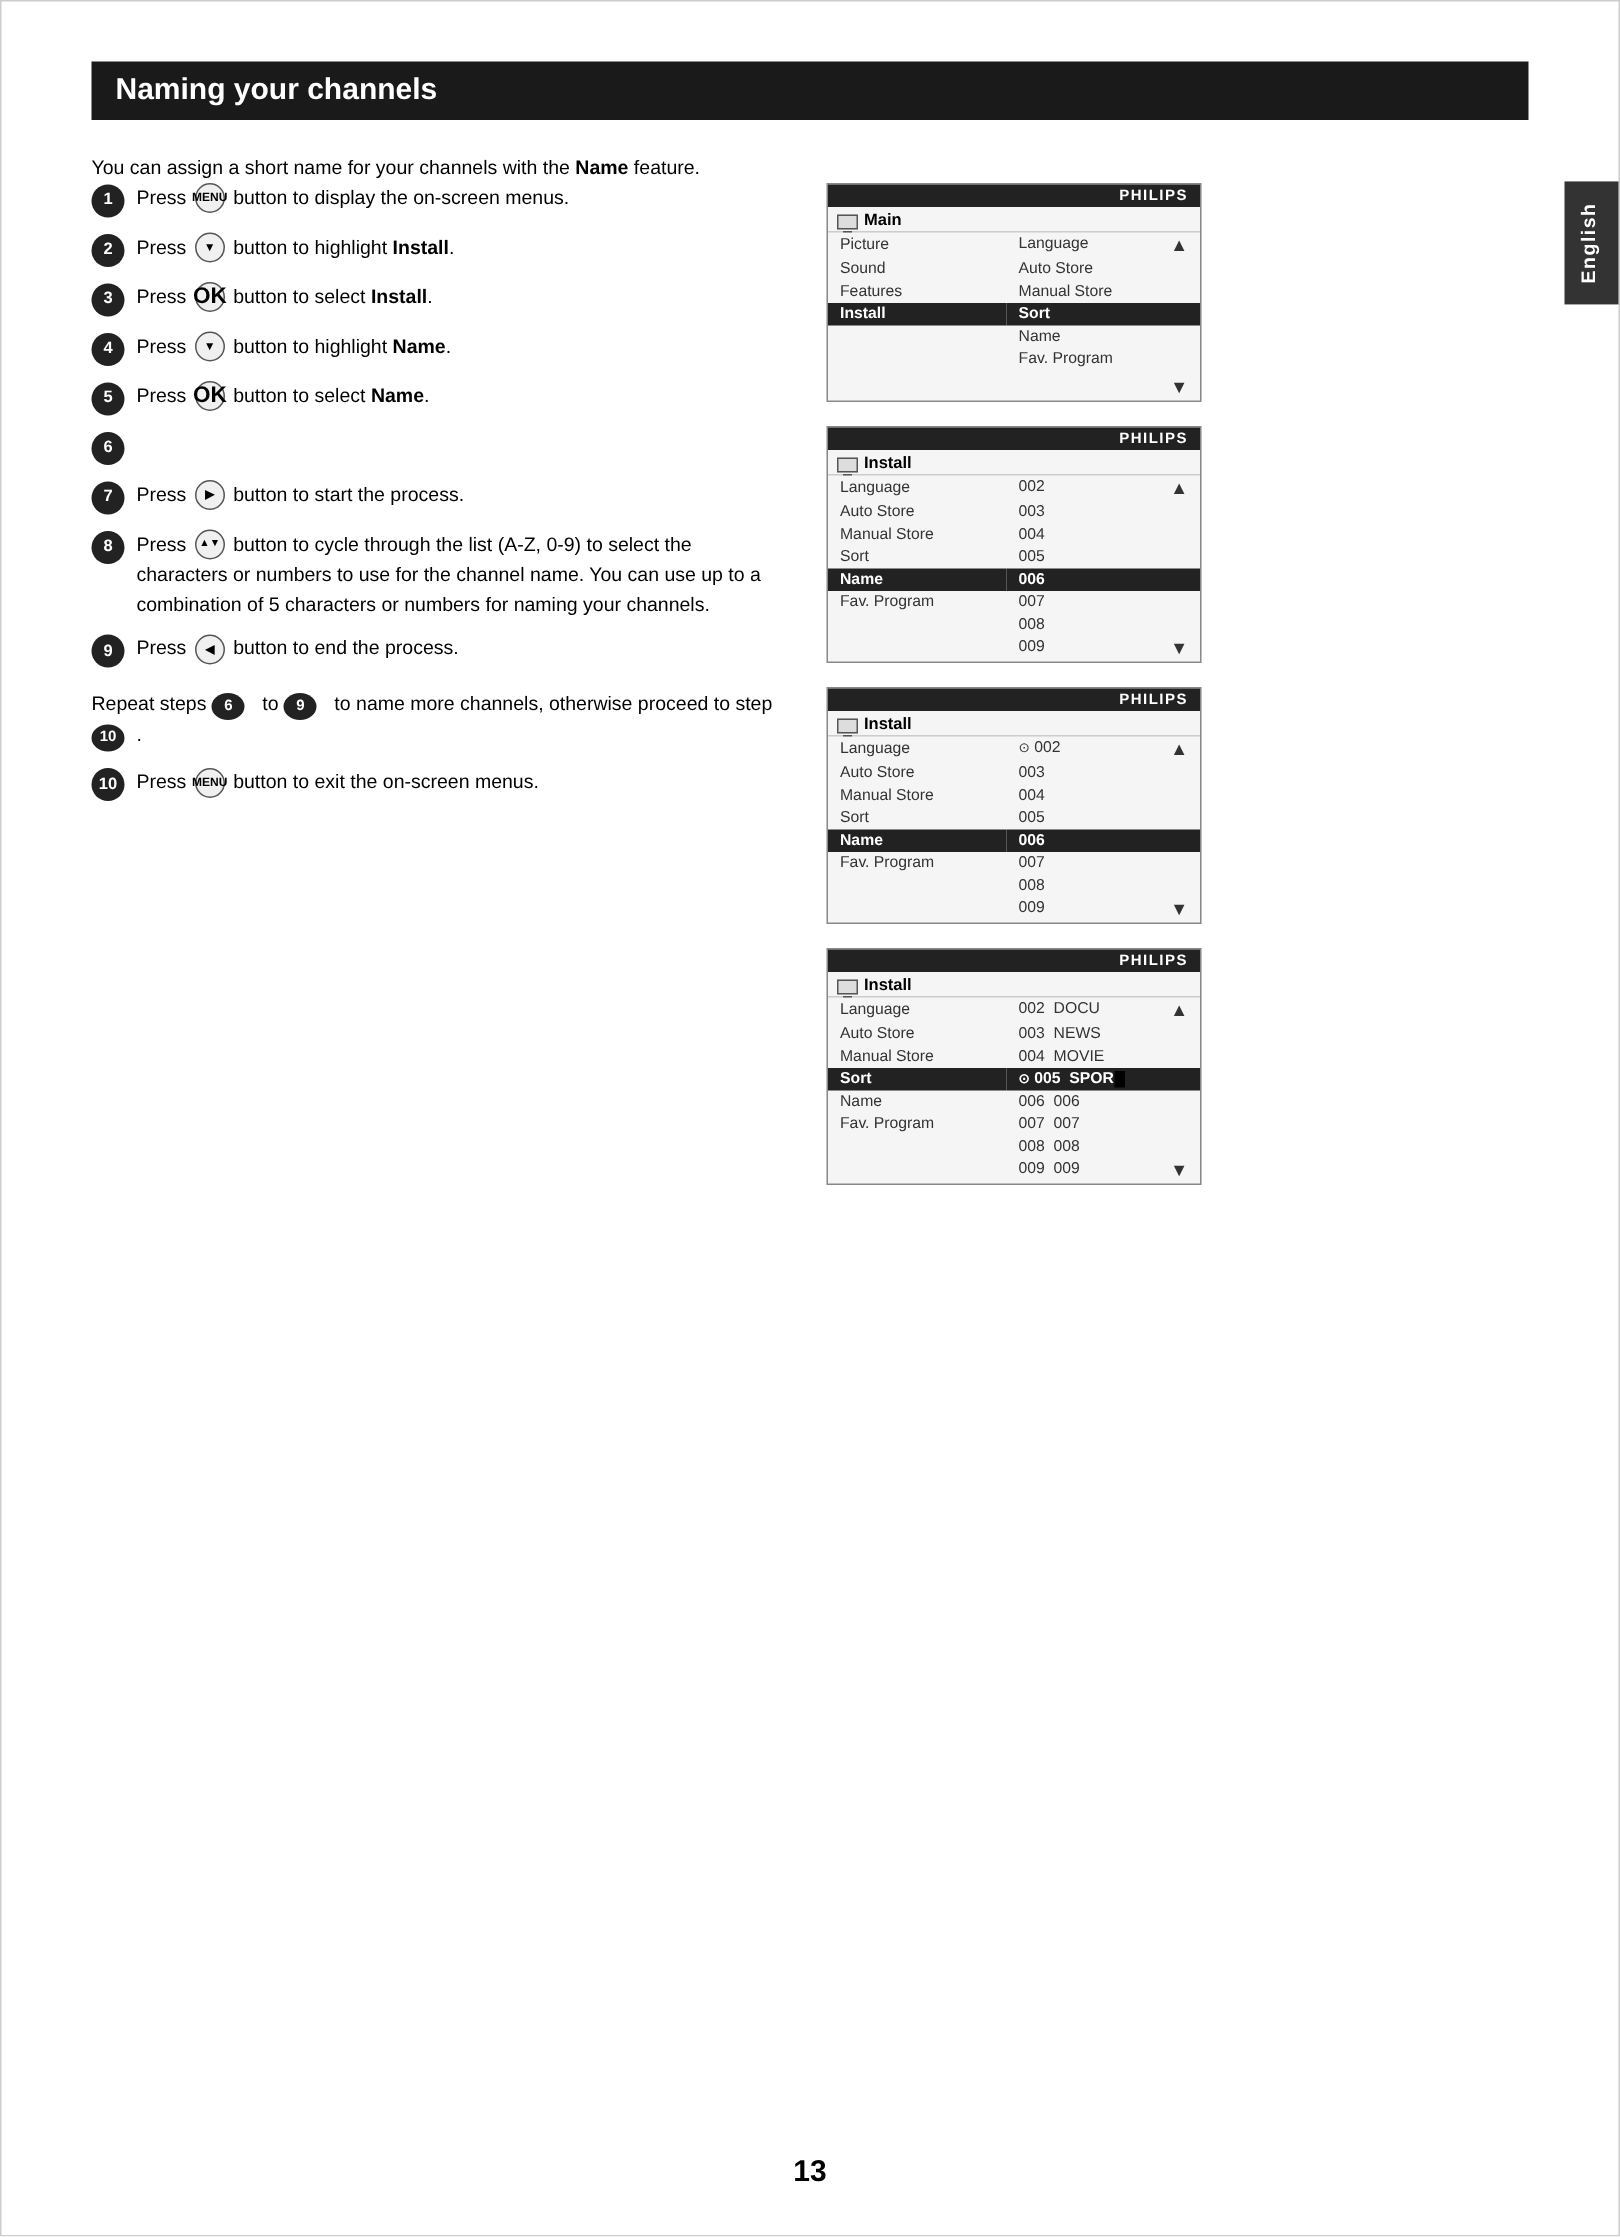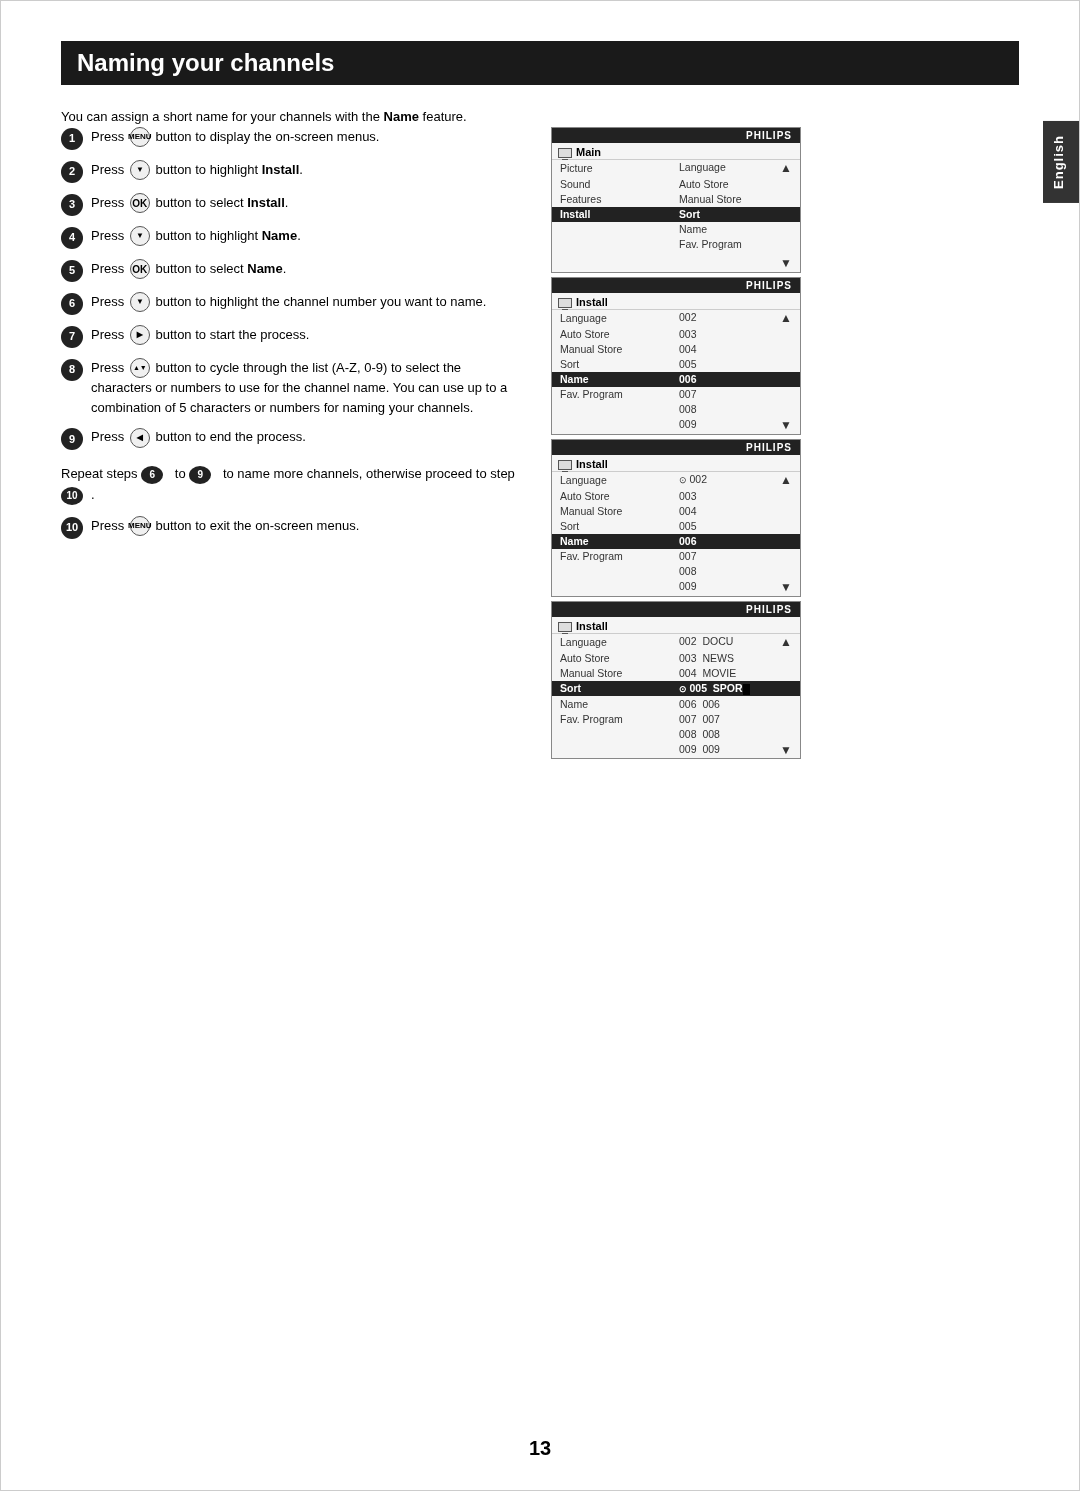--- a/index.html
+++ b/index.html
@@ -35,42 +35,42 @@
       text-orientation: mixed;
       transform: rotate(180deg);
       padding: 14px 8px;
       letter-spacing: 1px;
     }
 
     
     .page-title-bar {
       background: #1a1a1a;
       color: #fff;
-      font-size: 24px;
+      font-size: 20px;
       font-weight: bold;
       padding: 8px 16px;
       margin-bottom: 22px;
     }
 
     
     .main-layout {
       display: flex;
       gap: 30px;
     }
 
     .left-col {
       flex: 1;
       max-width: 460px;
     }
 
     .right-col {
       width: 260px;
       display: flex;
       flex-direction: column;
-      gap: 4px;
+      gap: 16px;
     }
 
     
     .intro-text {
       font-size: 13px;
       line-height: 1.5;
     }
 
     
     .step {
@@ -115,21 +115,21 @@
       width: 20px;
       height: 20px;
       font-size: 9px;
       font-weight: bold;
       vertical-align: middle;
       margin: 0 2px;
       background: #f0f0f0;
     }
 
     .btn-icon.menu { font-size: 8px; }
-    .btn-icon.ok { font-size: 10px; }
+    .btn-icon.ok { font-size: 15px; }
     .btn-icon.arrow-down::after { content: '▼'; font-size: 8px; }
     .btn-icon.arrow-right::after { content: '▶'; font-size: 8px; }
     .btn-icon.arrow-left::after { content: '◀'; font-size: 8px; }
     .btn-icon.arrow-up-down { font-size: 7px; }
 
     
     .repeat-note {
       font-size: 13px;
       margin: 14px 0 10px 0;
       line-height: 1.6;
@@ -283,23 +283,20 @@
 
       <div class="step">
         <span class="step-num">5</span>
         <span class="step-text">
           Press <span class="btn-icon ok">OK</span> button to select <b>Name</b>.
         </span>
       </div>
 
       <div class="step">
         <span class="step-num">6</span>
-        <span class="step-text">
-          Press <span class="btn-icon arrow-down"></span> button to highlight the channel number you want to name.
-        </span>
       </div>
 
       <div class="step">
         <span class="step-num">7</span>
         <span class="step-text">
           Press <span class="btn-icon arrow-right"></span> button to start the process.
         </span>
       </div>
 
       <div class="step">

